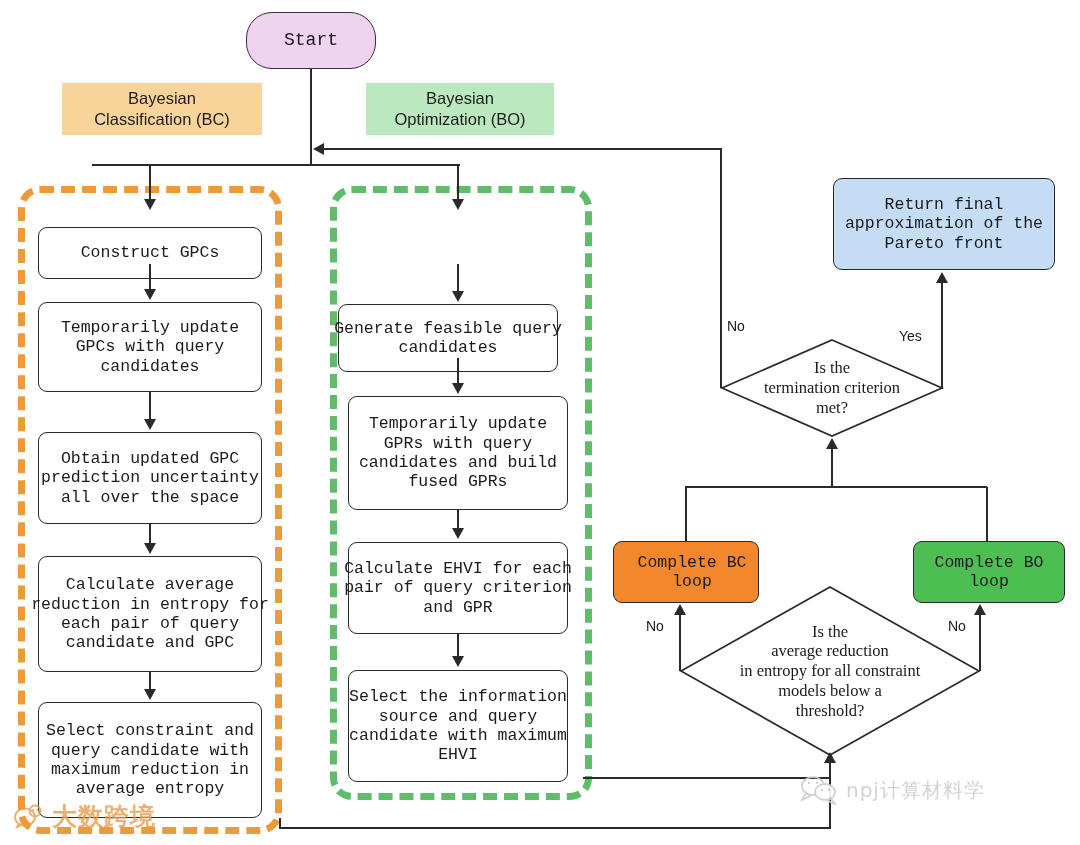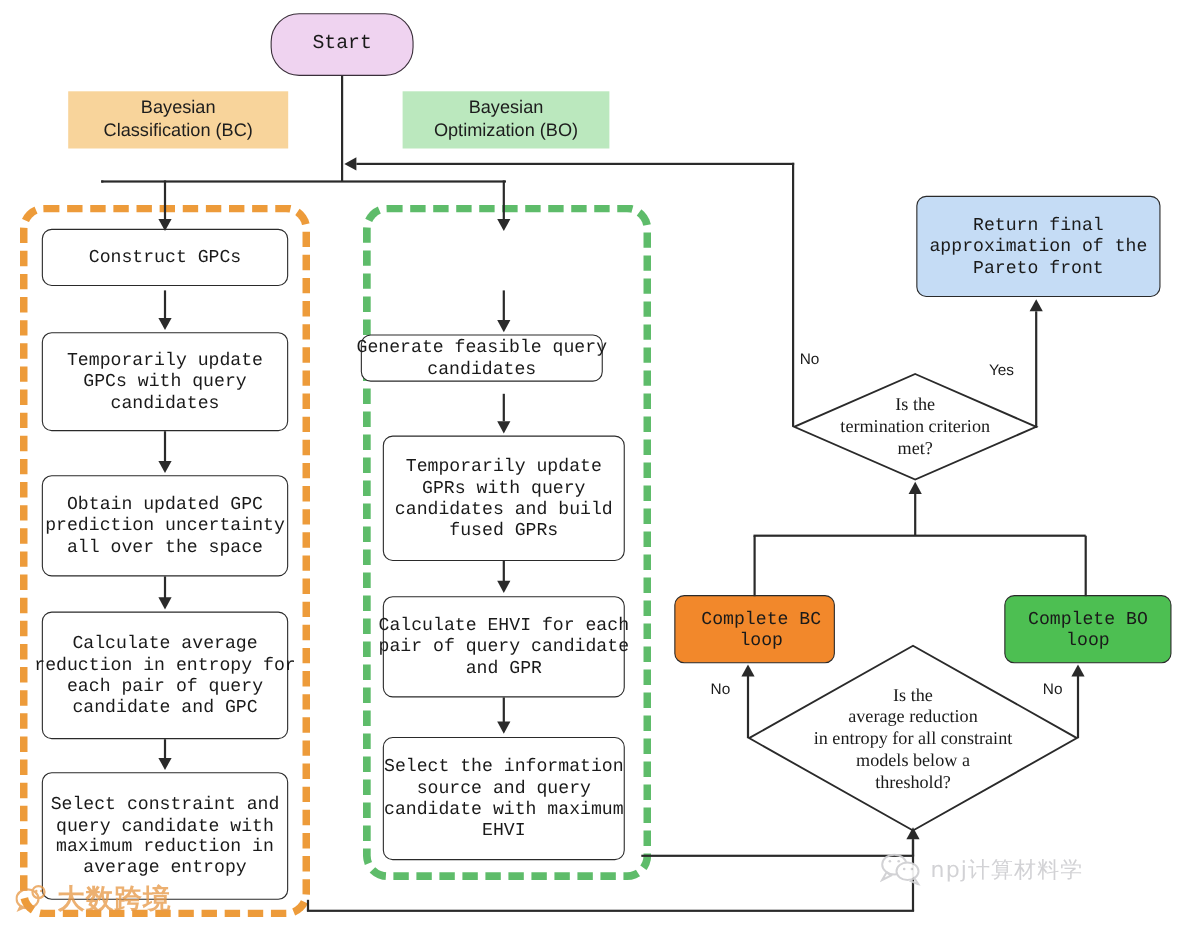--- a/index.html
+++ b/index.html
@@ -61,21 +61,21 @@
 
   <div class="node tag" style="left:62px;top:83px;width:200px;height:52px;background:#F8D49B;white-space:pre;">
     <span>Bayesian
 Classification (BC)</span>
   </div>
   <div class="node tag" style="left:366px;top:83px;width:188px;height:52px;background:#BBE8BE;white-space:pre;">
     <span>Bayesian
 Optimization (BO)</span>
   </div>
 
-  <div class="node proc" style="left:38px;top:208px;width:224px;height:52px;white-space:pre;">
+  <div class="node proc" style="left:38px;top:227px;width:224px;height:52px;white-space:pre;">
     <span>Construct GPCs</span>
   </div>
   <div class="node proc" style="left:38px;top:302px;width:224px;height:90px;white-space:pre;">
     <span>Temporarily update
 GPCs with query
 candidates</span>
   </div>
   <div class="node proc" style="left:38px;top:432px;width:224px;height:92px;white-space:pre;">
     <span>Obtain updated GPC
 prediction uncertainty
@@ -87,33 +87,33 @@
 each pair of query
 candidate and GPC</span>
   </div>
   <div class="node proc" style="left:38px;top:702px;width:224px;height:116px;white-space:pre;">
     <span>Select constraint and
 query candidate with
 maximum reduction in
 average entropy</span>
   </div>
 
-  <div class="node proc" style="left:328px;top:304px;width:220px;height:43px;white-space:pre;">
+  <div class="node proc" style="left:338px;top:304px;width:220px;height:68px;white-space:pre;">
     <span>Generate feasible query
 candidates</span>
   </div>
   <div class="node proc" style="left:348px;top:396px;width:220px;height:114px;white-space:pre;">
     <span>Temporarily update
 GPRs with query
 candidates and build
 fused GPRs</span>
   </div>
   <div class="node proc" style="left:348px;top:542px;width:220px;height:92px;white-space:pre;">
     <span>Calculate EHVI for each
-pair of query candidate
+pair of query criterion
 and GPR</span>
   </div>
   <div class="node proc" style="left:348px;top:670px;width:220px;height:112px;white-space:pre;">
     <span>Select the information
 source and query
 candidate with maximum
 EHVI</span>
   </div>
 
   <div class="node fillbox" style="left:833px;top:178px;width:222px;height:92px;background:#C5DCF5;white-space:pre;">

